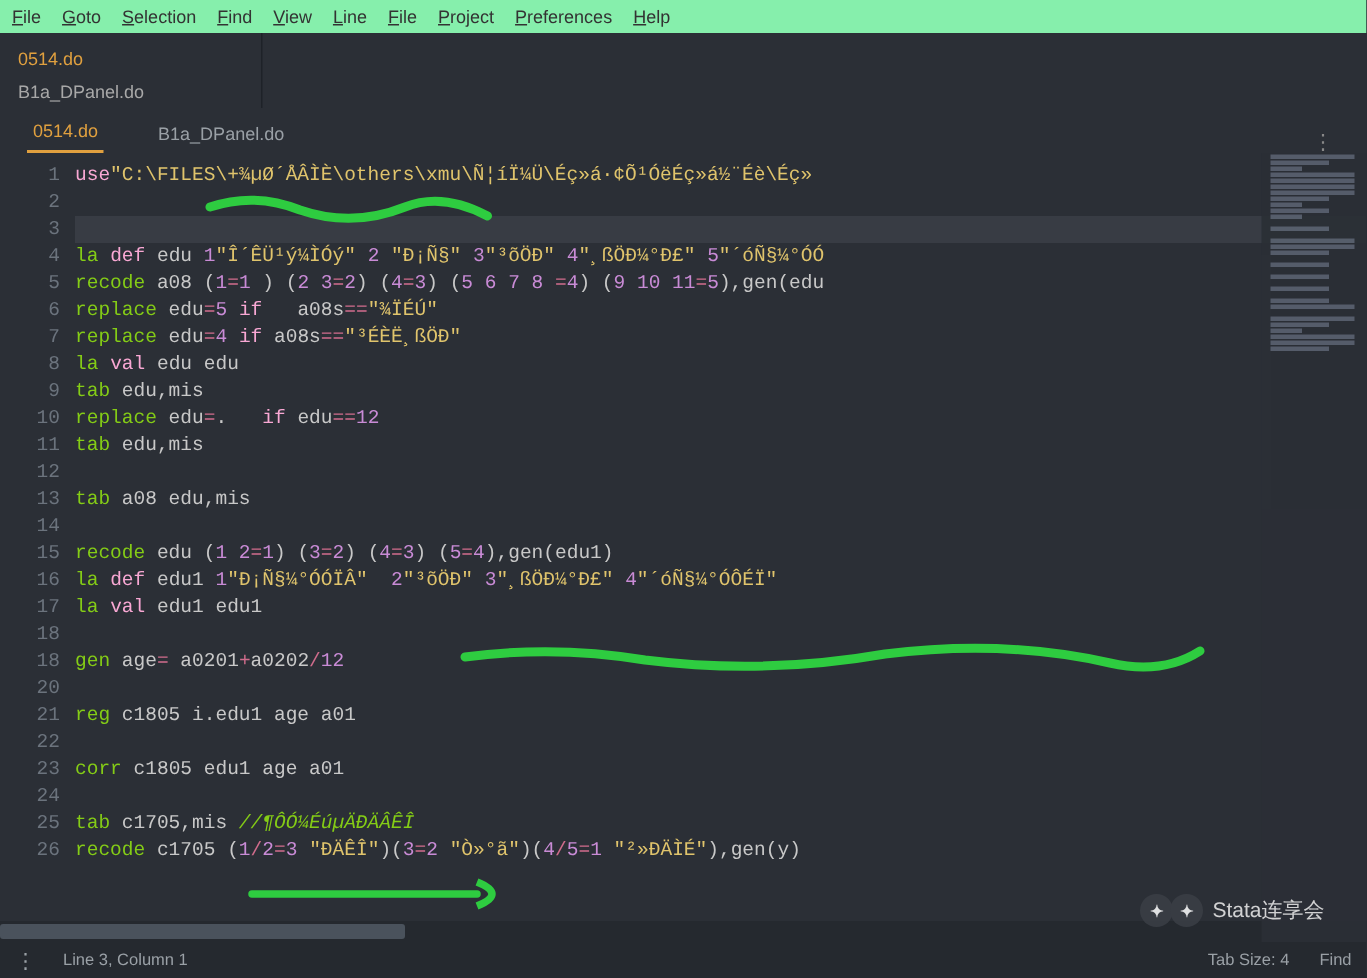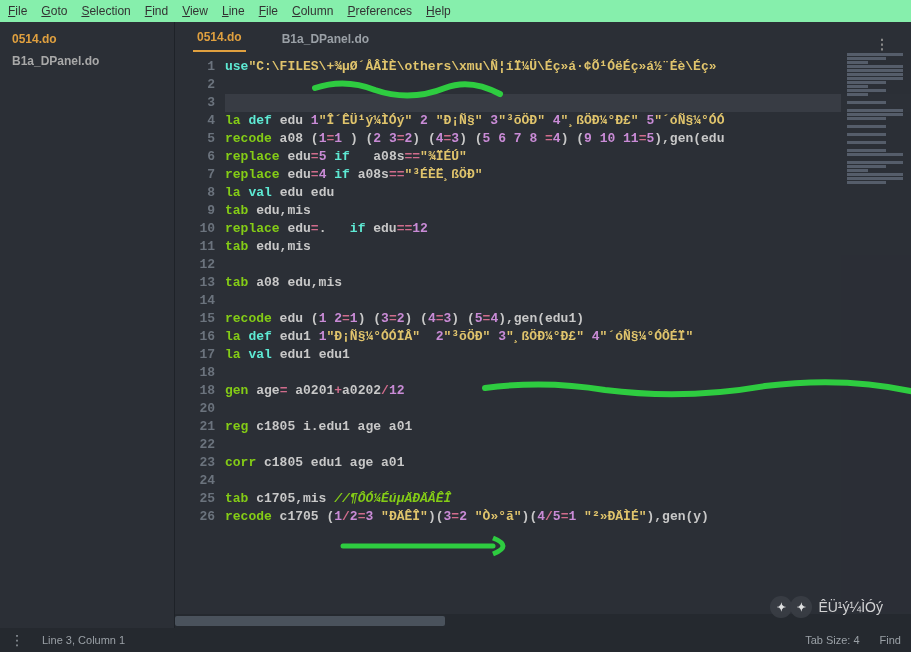--- a/index.html
+++ b/index.html
@@ -22,23 +22,22 @@
   padding: 0 8px;
   font-size: 12px;
   gap: 14px;
 }
 .menubar .menu-item { cursor: pointer; }
 .menubar .menu-item::first-letter { text-decoration: underline; }
 
 .main {
   flex: 1;
   display: flex;
-  flex-direction: row;
-  overflow: hidden;
-  font-weight: bold;
+  flex-direction: column;
+  overflow: hidden;
 }
 .sidebar {
   width: 175px;
   background: #2b2f36;
   border-right: 1px solid #1e2228;
   padding-top: 6px;
 }
 .sidebar .file {
   font-size: 12px;
   padding: 4px 12px;
@@ -103,21 +102,21 @@
   white-space: pre;
   overflow: hidden;
   position: relative;
 }
 .code .line { height: 18px; }
 .current-line {
   background: #383c44;
   display: inline-block;
   min-width: 100%;
 }
-.kw { color: #5eead4; }        
+.kw { color: #f9a8d4; }        
 .cmd { color: #84cc16; }       
 .str { color: #e0c46c; }       
 .num { color: #c98bd6; }       
 .op  { color: #d06c8c; }       
 .cmt { color: #84cc16; font-style: italic; }
 
 .minimap {
   position: absolute;
   right: 0;
   top: 30px;
@@ -193,21 +192,21 @@
 <body>
 
 <div class="menubar" id="menubar">
     <span class="menu-item">File</span>
     <span class="menu-item">Goto</span>
     <span class="menu-item">Selection</span>
     <span class="menu-item">Find</span>
     <span class="menu-item">View</span>
     <span class="menu-item">Line</span>
     <span class="menu-item">File</span>
-    <span class="menu-item">Column</span>
+    <span class="menu-item">Project</span>
     <span class="menu-item">Preferences</span>
     <span class="menu-item">Help</span>
   </div>
 
 <div class="main">
 
   <div class="sidebar" id="sidebar">
       <div class="file active">0514.do</div>
       <div class="file">B1a_DPanel.do</div>
     </div>
@@ -315,14 +314,14 @@
   <span>Line 3, Column 1</span>
   <div class="right">
     <span>Tab Size: 4</span>
     <span>Find</span>
   </div>
 </div>
 
 <div class="watermark">
   <div class="wm-icon">✦</div>
   <div class="wm-icon offset">✦</div>
-  <span>ÊÜ¹ý¼ÌÓý</span>
+  <span>Stata连享会</span>
 </div>
 
 </body></html>

